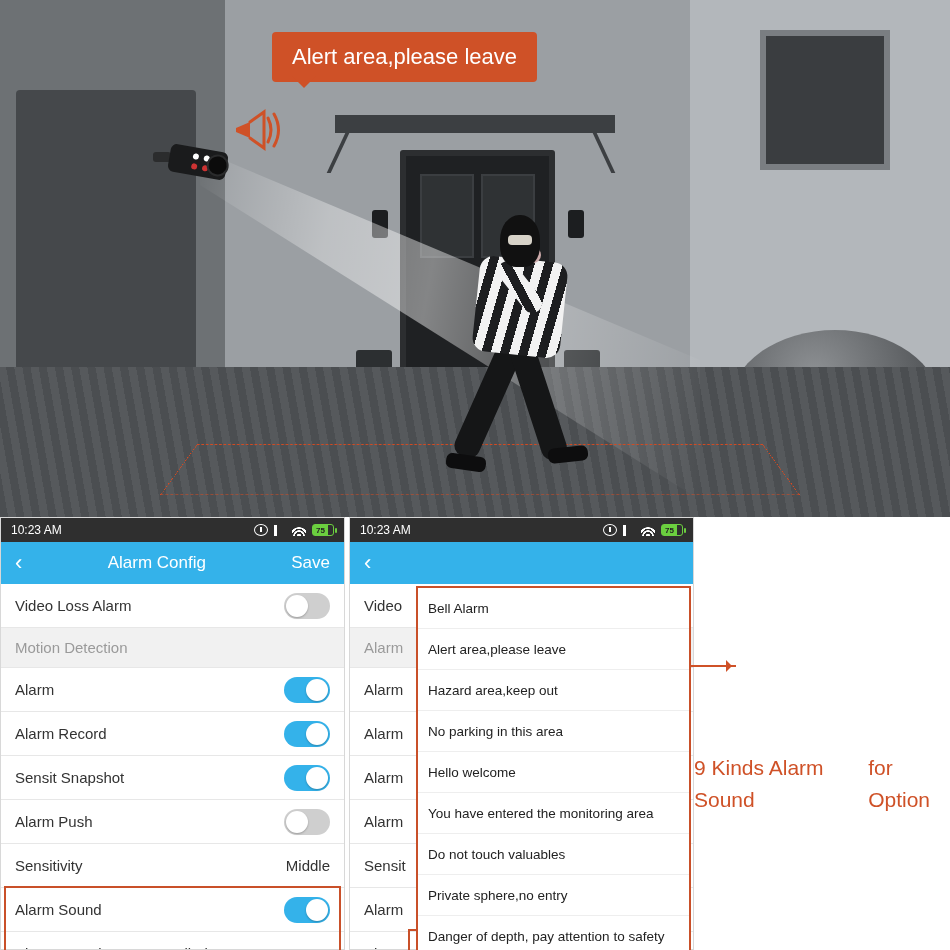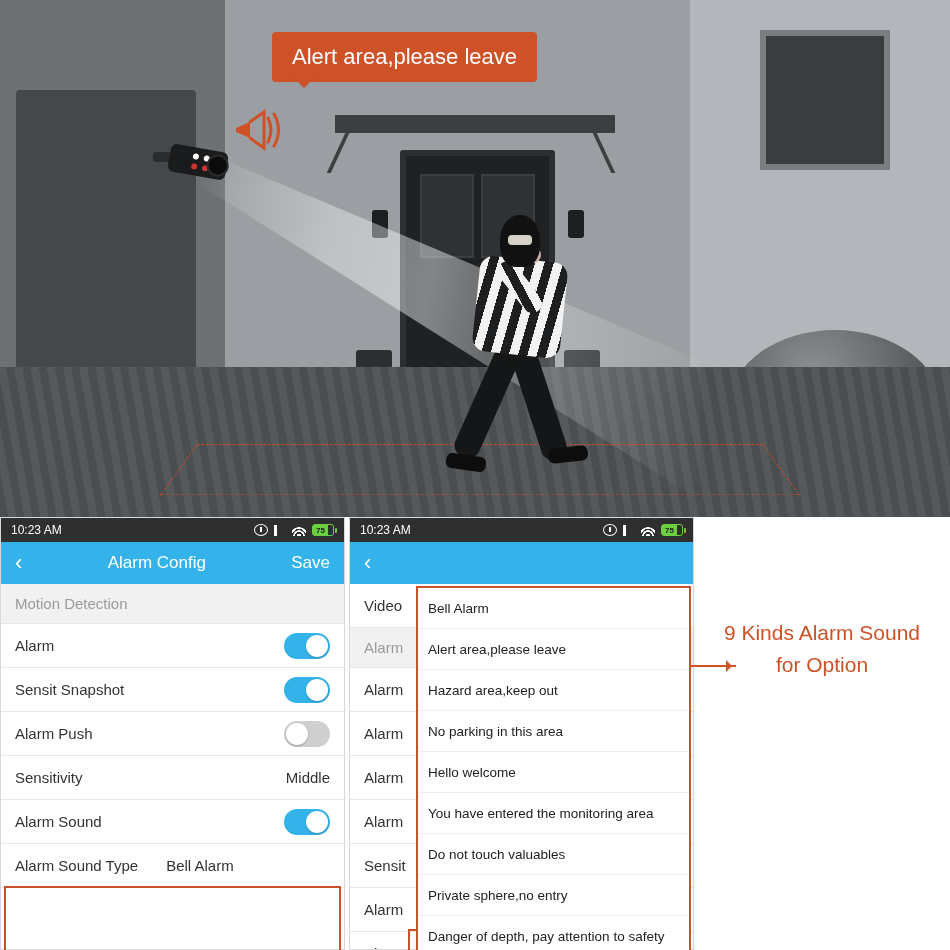--- a/index.html
+++ b/index.html
@@ -96,21 +96,21 @@
   .toggle::after{content:"";position:absolute;width:22px;height:22px;border-radius:50%;background:#fff;top:2px;left:2px;box-shadow:0 1px 2px rgba(0,0,0,.25);transition:.15s;}
   .toggle.on{background:#34b2ea;}
   .toggle.on::after{left:22px;}
   .hl{position:absolute;border:2.5px solid #c95029;pointer-events:none;}
 
   .dropdown{position:absolute;left:66px;top:68px;width:275px;background:#fff;
     border:2.5px solid #c95029;z-index:5;}
   .dd-item{height:41px;display:flex;align-items:center;padding:0 10px;font-size:13.5px;color:#222;border-bottom:1px solid #eee;}
   .dd-item:last-child{border-bottom:none;}
 
-  .caption{flex:1;display:flex;flex-direction:column;align-items:center;justify-content:flex-start;
+  .caption{flex:1;display:flex;flex-direction:row;align-items:center;justify-content:flex-start;
     padding-top:100px;color:#cf5127;font-size:21px;line-height:1.5;position:relative;}
   .arrow{position:absolute;left:-4px;top:148px;}
   .arrow-line{width:46px;height:2px;background:#cf5127;}
   .arrow-head{position:absolute;right:-2px;top:-5px;width:0;height:0;border:6px solid transparent;border-left-color:#cf5127;}
 </style>
 </head>
 <body>
 
 <div class="hero">
   <div class="house-wall"></div>
@@ -183,25 +183,33 @@
             <span class="batt-txt">75</span>
           </span>
       </span>
     </div>
     <div class="appbar">
       <span class="back-ch">‹</span>
       <span class="title">Alarm Config</span>
       <span>Save</span>
     </div>
     <div class="list">
+      <div class="row">
+        <span>Video Loss Alarm</span>
+        <span class="toggle"></span>
+      </div>
       <div class="row section">
         <span>Motion Detection</span>
       </div>
       <div class="row">
         <span>Alarm</span>
+        <span class="toggle on"></span>
+      </div>
+      <div class="row">
+        <span>Alarm Record</span>
         <span class="toggle on"></span>
       </div>
       <div class="row">
         <span>Sensit Snapshot</span>
         <span class="toggle on"></span>
       </div>
       <div class="row">
         <span>Alarm Push</span>
         <span class="toggle"></span>
       </div>

